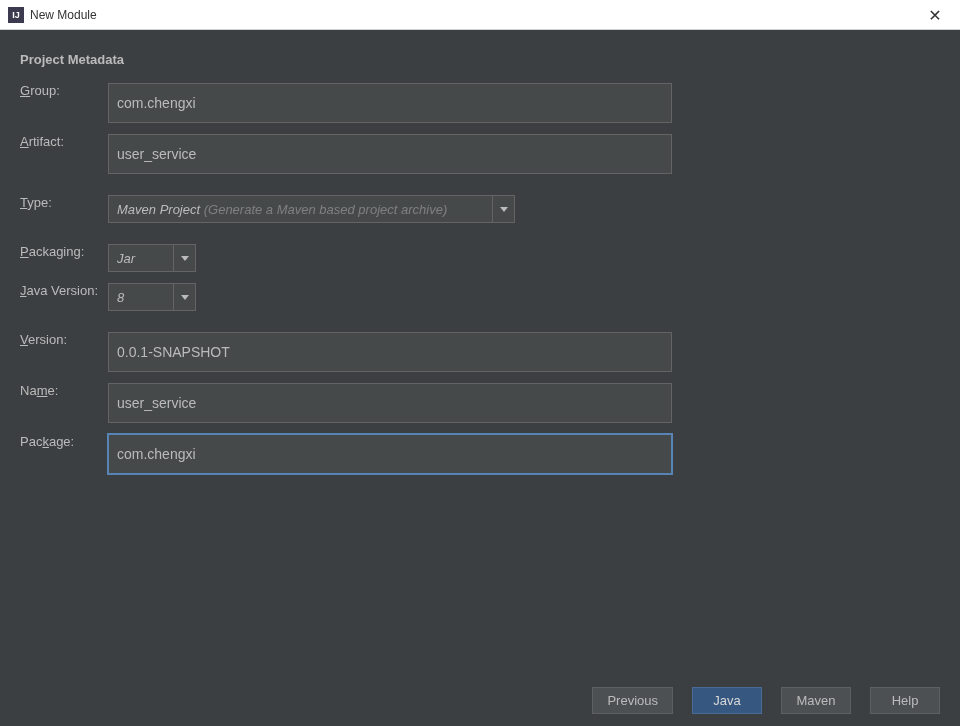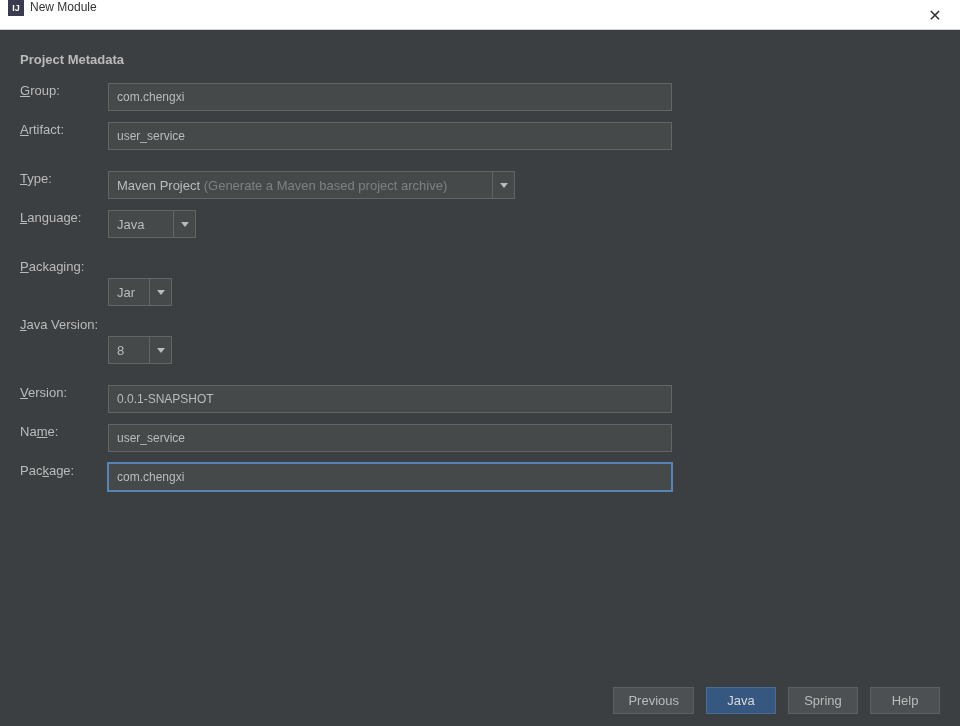--- a/index.html
+++ b/index.html
@@ -14,21 +14,21 @@
       width: 960px;
       height: 726px;
       overflow: hidden;
       position: relative;
     }
     .titlebar {
       height: 30px;
       background: #ffffff;
       border-bottom: 1px solid #d0d0d0;
       display: flex;
-      align-items: flex-start;
+      align-items: center;
       padding: 0 8px;
       position: relative;
     }
     .app-icon {
       width: 16px;
       height: 16px;
       background: #3b3b50;
       display: flex;
       align-items: center;
       justify-content: center;
@@ -80,51 +80,51 @@
       font-size: 13px;
     }
     .form-label .underline {
       text-decoration: underline;
     }
     .text-input {
       background: #45494a;
       border: 1px solid #646464;
       color: #bbbbbb;
       padding: 5px 8px;
-      font-size: 12px;
+      font-size: 14px;
       font-family: inherit;
       width: 564px;
-      height: 28px;
+      height: 40px;
     }
     .text-input.focused {
       border: 1px solid #5783b5;
       box-shadow: 0 0 0 1px #5783b5;
     }
     .select-wrap {
       display: flex;
       align-items: center;
       background: #45494a;
       border: 1px solid #646464;
       height: 28px;
     }
     .select-wrap.wide {
       width: 407px;
     }
     .select-wrap.small {
       width: 88px;
     }
     .select-wrap.tiny {
-      width: 64px;
-      margin-top: 19px;
+      width: 88px;
     }
     .select-value {
       flex: 1;
       padding: 0 8px;
       color: #bbbbbb;
       font-size: 13px;
+      font-style: italic;
     }
     .select-value .hint {
       color: #808080;
     }
     .select-arrow {
       width: 22px;
       height: 100%;
       border-left: 1px solid #646464;
       display: flex;
       align-items: center;
@@ -135,21 +135,21 @@
       height: 5px;
     }
     .gap-row {
       height: 10px;
     }
     .button-bar {
       position: absolute;
       bottom: 12px;
       right: 20px;
       display: flex;
-      gap: 12px;
+      gap: 19px;
     }
     .btn {
       background: #4c5052;
       border: 1px solid #5e6060;
       color: #bbbbbb;
       padding: 5px 14px;
       font-size: 13px;
       font-family: inherit;
       cursor: pointer;
       min-width: 70px;
@@ -203,31 +203,20 @@
         <span>Maven Project</span><span class="hint"> (Generate a Maven based project archive)</span>
       </div>
       <div class="select-arrow">
         <svg viewBox="0 0 8 5">
             <path d="M0 0 L4 5 L8 0 Z" fill="#bbbbbb"></path>
           </svg>
       </div>
     </div>
   </div>
 
-  <div class="form-row">
-    <div class="form-label"><span class="underline">L</span>anguage:</div>
-    <div class="select-wrap small">
-      <div class="select-value">Java</div>
-      <div class="select-arrow">
-        <svg viewBox="0 0 8 5">
-            <path d="M0 0 L4 5 L8 0 Z" fill="#bbbbbb"></path>
-          </svg>
-      </div>
-    </div>
-  </div>
 
   <div class="gap-row"></div>
 
   <div class="form-row">
     <div class="form-label"><span class="underline">P</span>ackaging:</div>
     <div class="select-wrap tiny">
       <div class="select-value">Jar</div>
       <div class="select-arrow">
         <svg viewBox="0 0 8 5">
             <path d="M0 0 L4 5 L8 0 Z" fill="#bbbbbb"></path>
@@ -262,17 +251,17 @@
 
 
   <div class="form-row">
     <div class="form-label">Pac<span class="underline">k</span>age:</div>
     <input class="text-input focused" value="com.chengxi" style="">
   </div>
 
   <div class="button-bar">
     <button class="btn">Previous</button>
     <button class="btn primary">Java</button>
-    <button class="btn">Spring</button>
+    <button class="btn">Maven</button>
     <button class="btn">Help</button>
   </div>
 
 </div>
 
 </body></html>

